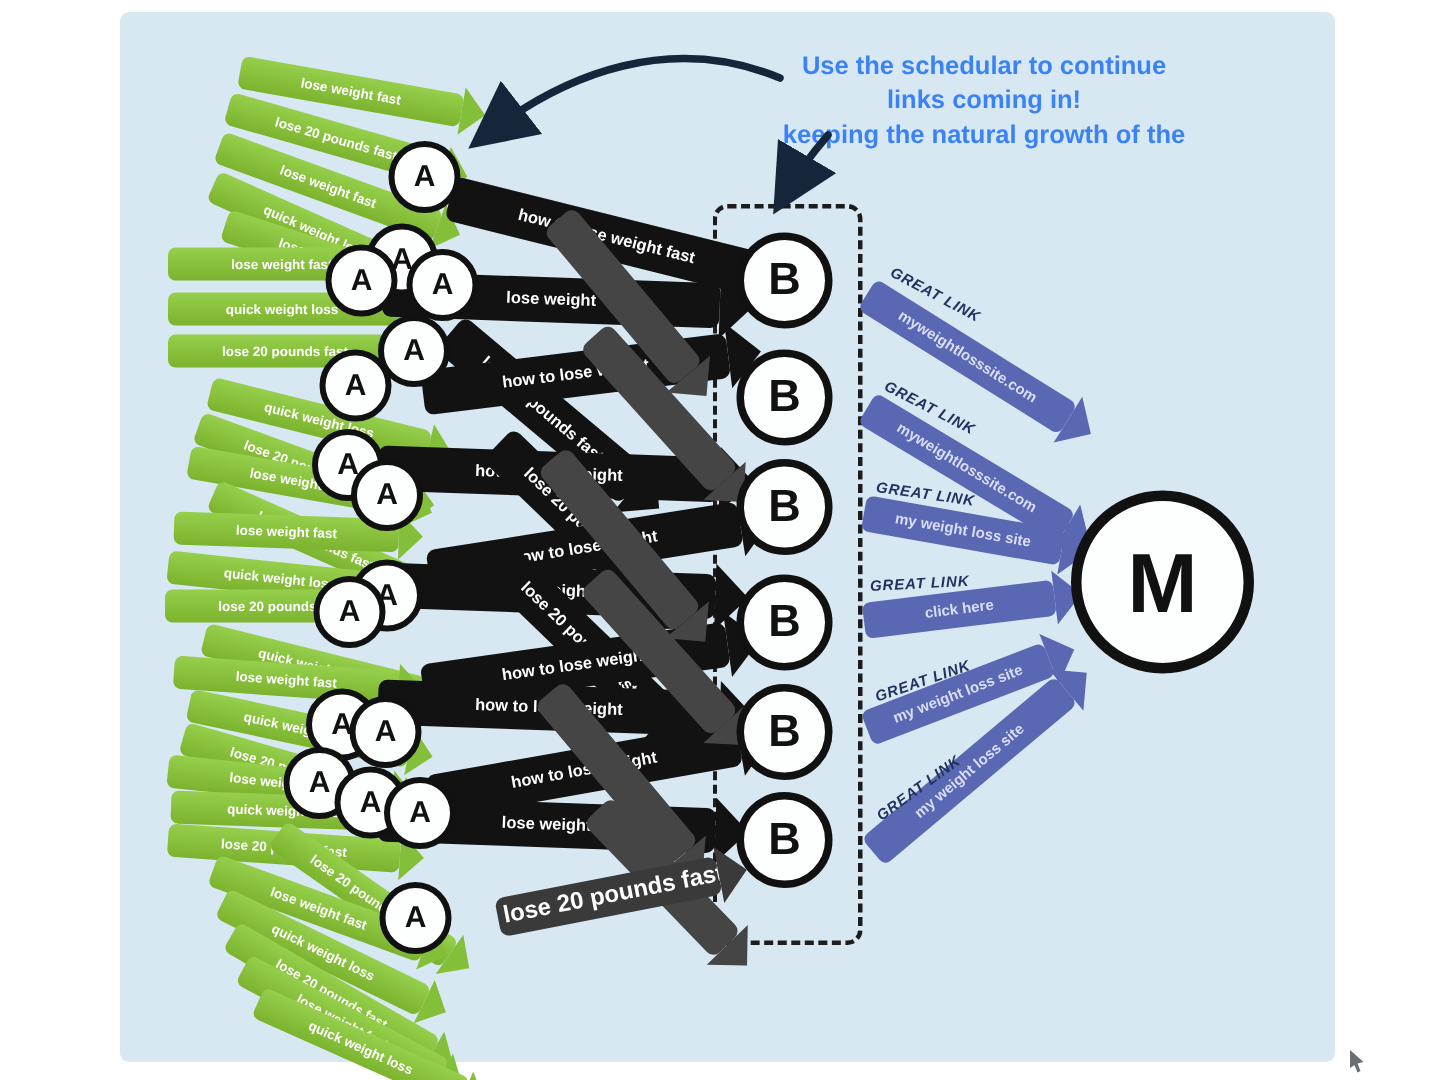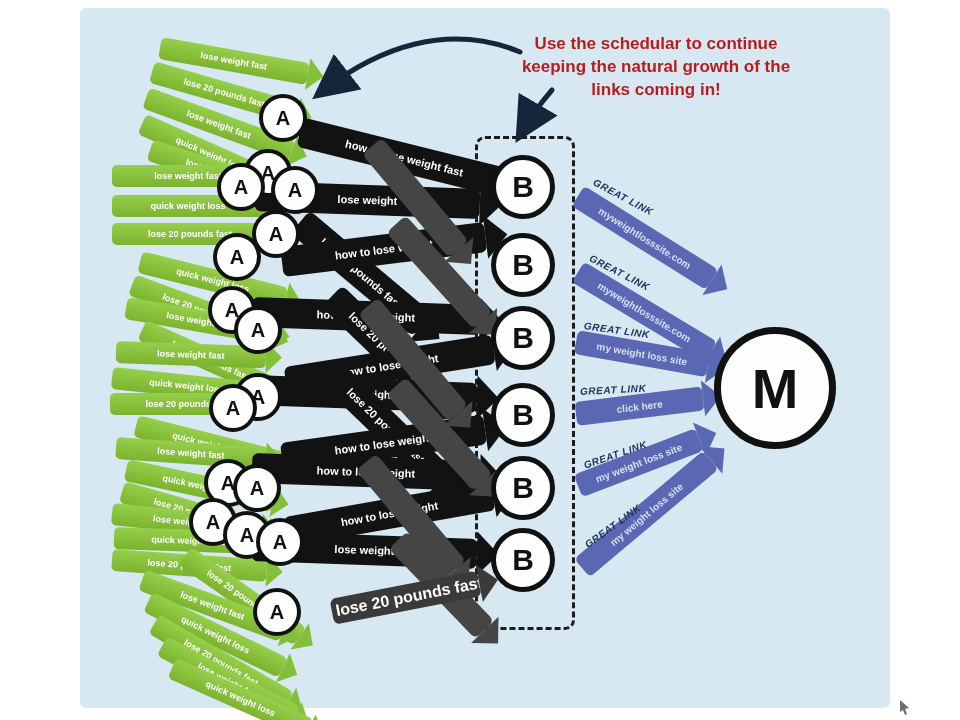--- a/index.html
+++ b/index.html
@@ -37,32 +37,32 @@
   .node{position:absolute;background:#fdfefe;border-radius:50%;display:flex;align-items:center;
     justify-content:center;font-weight:bold;color:#111;z-index:3;}
   .node.a{width:40px;height:40px;border:4px solid #111;font-size:20px;}
   .node.b{width:54px;height:54px;border:5px solid #111;font-size:30px;}
   .node.m{width:108px;height:108px;border:7px solid #111;font-size:56px;}
 
   #bbox{position:absolute;left:475px;top:136px;width:94px;height:488px;border:3px dashed #1c1c1c;
     border-radius:10px;z-index:1;}
 
   #annotation{position:absolute;left:488px;top:32px;width:336px;text-align:center;z-index:4;
-    color:#b91c1c;font-weight:bold;font-size:17px;line-height:23px;}
+    color:#3b82f6;font-weight:bold;font-size:17px;line-height:23px;}
 </style>
 </head>
 <body>
 
 <div id="stage">
   <div id="panel"></div>
 
   <div id="annotation">
       <div>Use the schedular to continue</div>
+      <div>links coming in!</div>
       <div>keeping the natural growth of the</div>
-      <div>links coming in!</div>
     </div>
 
   <svg class="layer" style="z-index:4;pointer-events:none;">
     <defs>
       <marker id="ah" markerWidth="9" markerHeight="9" refX="6" refY="4.5" orient="auto">
         <path d="M0,0 L9,4.5 L0,9 z" fill="#15263a"></path>
       </marker>
     </defs>
     <path d="M 520 52 C 448 22, 378 48, 324 90" fill="none" stroke="#15263a" stroke-width="5" stroke-linecap="round" marker-end="url(#ah)"></path>
     <path d="M 552 90 C 540 104, 530 118, 523 130" fill="none" stroke="#15263a" stroke-width="5" stroke-linecap="round" marker-end="url(#ah)"></path>

